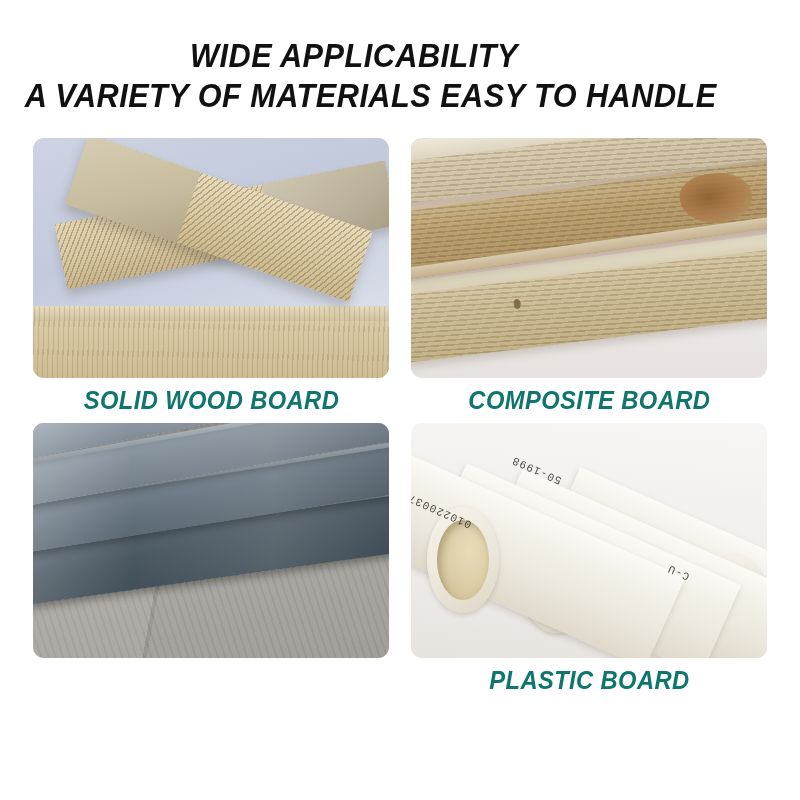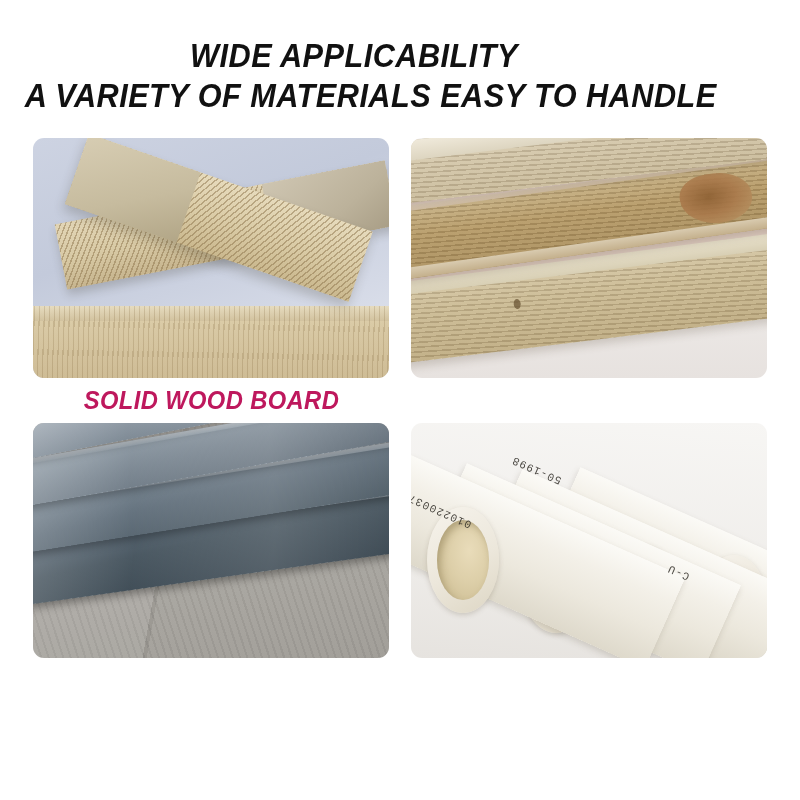--- a/index.html
+++ b/index.html
@@ -42,21 +42,21 @@
     position:relative;
     width:356px;height:240px;
     border-radius:11px;
     overflow:hidden;
     background:#dfe2ec;
   }
   .caption{
     height:45px;
     display:flex;align-items:center;justify-content:center;
     font-size:25px;font-weight:bold;font-style:italic;
-    color:#be185d;letter-spacing:0.4px;
+    color:#0f766e;letter-spacing:0.4px;
     white-space:nowrap;
   }
   .caption span{display:inline-block;transform:scaleX(0.95);}
   .row2 .photo{height:235px;}
 
   
   .p1{background:linear-gradient(160deg,#cdd3e2 0%,#c3cadb 38%,#d4d9e6 72%,#e4e7ef 100%);}
   .p1 .plank{position:absolute;}
   .p1 .grain{
     position:absolute;inset:0;
@@ -287,20 +287,23 @@
           <div class="knot"></div>
           <div class="veneerTop"></div>
           <div class="veneerBot"></div>
         </div>
         <div class="pinkline pl1"></div>
         <div class="board bTop">
           <div class="core"></div>
           <div class="cap"></div>
         </div>
       </div>
+      <div class="caption">
+        <span>COMPOSITE BOARD</span>
+      </div>
     </div>
 
     <div class="cell row2">
       <div class="photo p3">
         <div class="conc"></div>
         <div class="sheet s1">
           <div class="lip"></div>
           <div class="sheen"></div>
         </div>
         <div class="sheet s2">
@@ -346,16 +349,19 @@
           <div class="body"></div>
         </div>
         <div class="mouth" style="left:16px;top:84px;width:72px;height:106px;">
           <div class="bore" style="left:10px;top:13px;width:52px;height:80px;"></div>
         </div>
 
         <div class="mark" style="left:60px;top:96px;transform:rotate(204deg);">010220037</div>
         <div class="mark" style="left:150px;top:52px;transform:rotate(204deg);">50-1998</div>
         <div class="mark" style="left:278px;top:148px;transform:rotate(204deg);">C-U</div>
       </div>
+      <div class="caption">
+        <span>PLASTIC BOARD</span>
+      </div>
     </div>
 
   </div>
 </div>
 
 </body></html>

